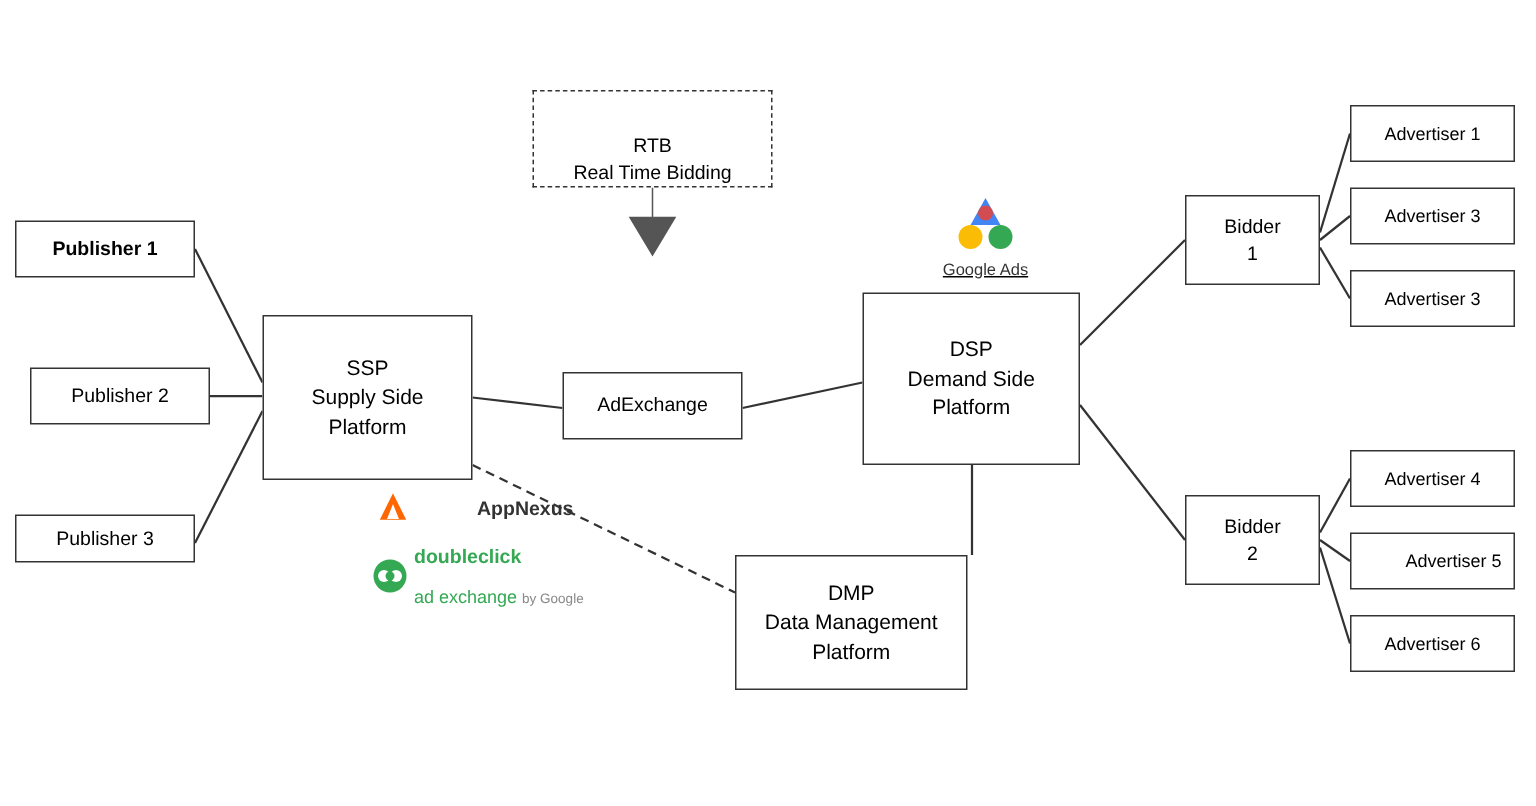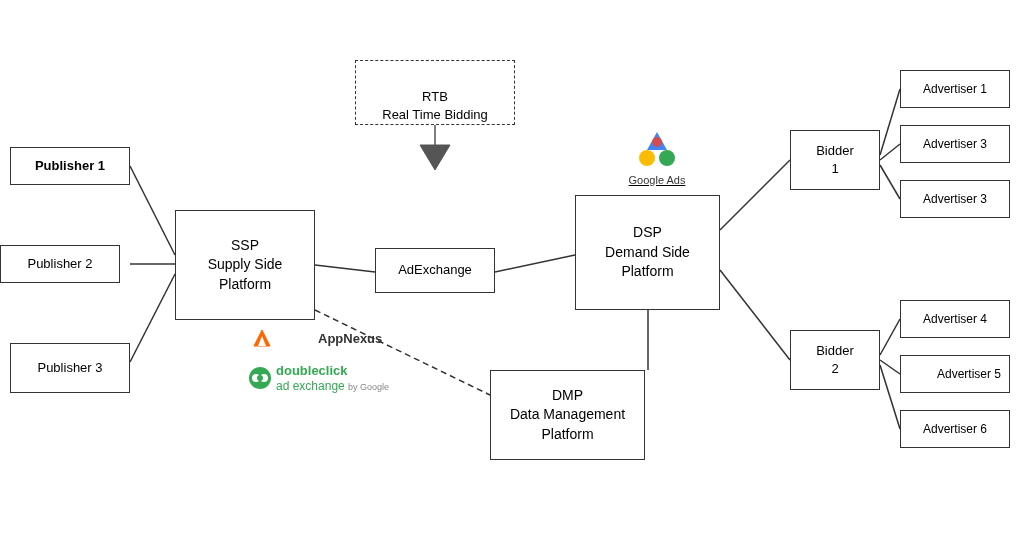--- a/index.html
+++ b/index.html
@@ -87,24 +87,24 @@
     <polygon points="435,125 435,145 420,145 435,170 450,145 435,145" fill="#555" stroke="#555" stroke-width="1"></polygon>
   </svg>
 
   <div class="box-dashed" style="left:355px; top:60px; width:160px; height:65px;">
     <span>RTB<br>Real Time Bidding</span>
   </div>
 
   <div class="box" style="left:10px; top:147px; width:120px; height:38px;font-weight:bold;">
     <span>Publisher 1</span>
   </div>
-  <div class="box" style="left:0; top:245px; width:120px; height:38px;">
+  <div class="box" style="left:20px; top:245px; width:120px; height:38px;">
     <span>Publisher 2</span>
   </div>
-  <div class="box" style="left:10px; top:343px; width:120px; height:50px;">
+  <div class="box" style="left:10px; top:343px; width:120px; height:32px;">
     <span>Publisher 3</span>
   </div>
 
   <div class="box" style="left:175px; top:210px; width:140px; height:110px; font-size:14px;">
     <span>SSP<br>Supply Side<br>Platform</span>
   </div>
 
   <div class="box" style="left:375px; top:248px; width:120px; height:45px;">
     <span>AdExchange</span>
   </div>
@@ -170,17 +170,17 @@
   <div class="label-logo" style="left:248px; top:363px; flex-direction:row; align-items:center;">
 
     <svg width="24" height="24" viewBox="0 0 24 24">
       <circle cx="12" cy="12" r="11" fill="#34A853"></circle>
       <circle cx="8" cy="12" r="4" fill="#fff"></circle>
       <circle cx="16" cy="12" r="4" fill="#fff"></circle>
       <circle cx="12" cy="12" r="3" fill="#34A853"></circle>
     </svg>
     <div style="display:flex; flex-direction:column; line-height:1.2;">
       <span style="font-size:13px; font-weight:bold; color:#34A853;">doubleclick</span>
-      <span style="font-size:12px; color:#34A853;">ad exchange <span style="font-size:9px; color:#888;">by Google</span></span>
+      <span style="font-size:12px; color:#34A853;margin-top:12px;">ad exchange <span style="font-size:9px; color:#888;">by Google</span></span>
     </div>
   </div>
 
 </div>
 
 </body></html>

